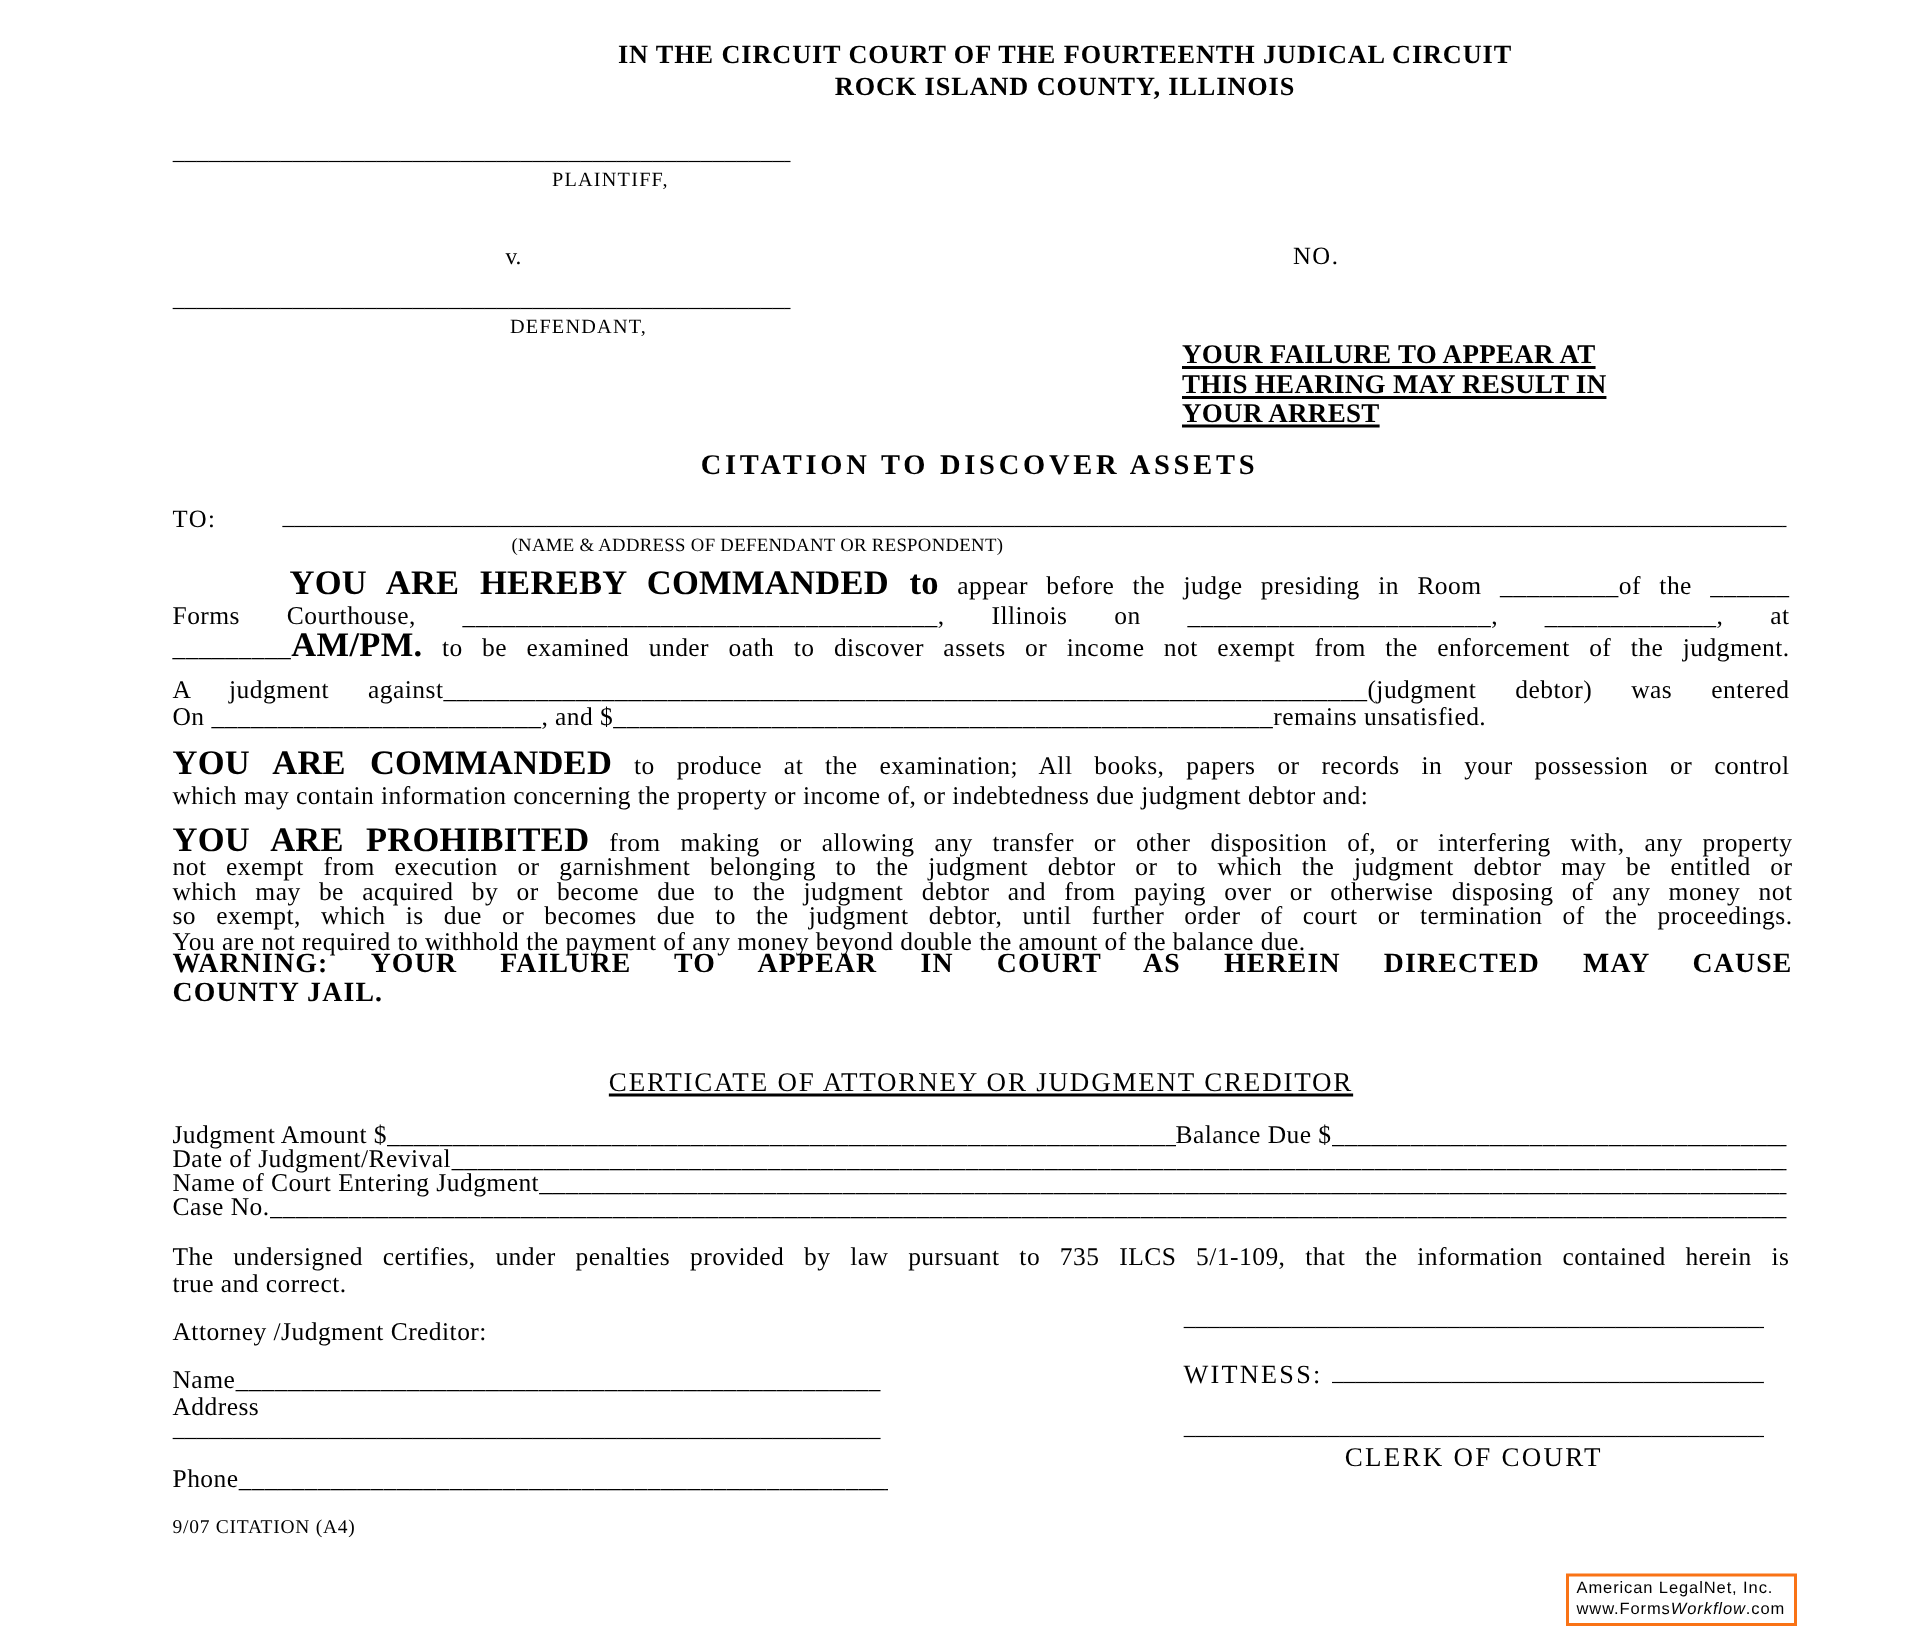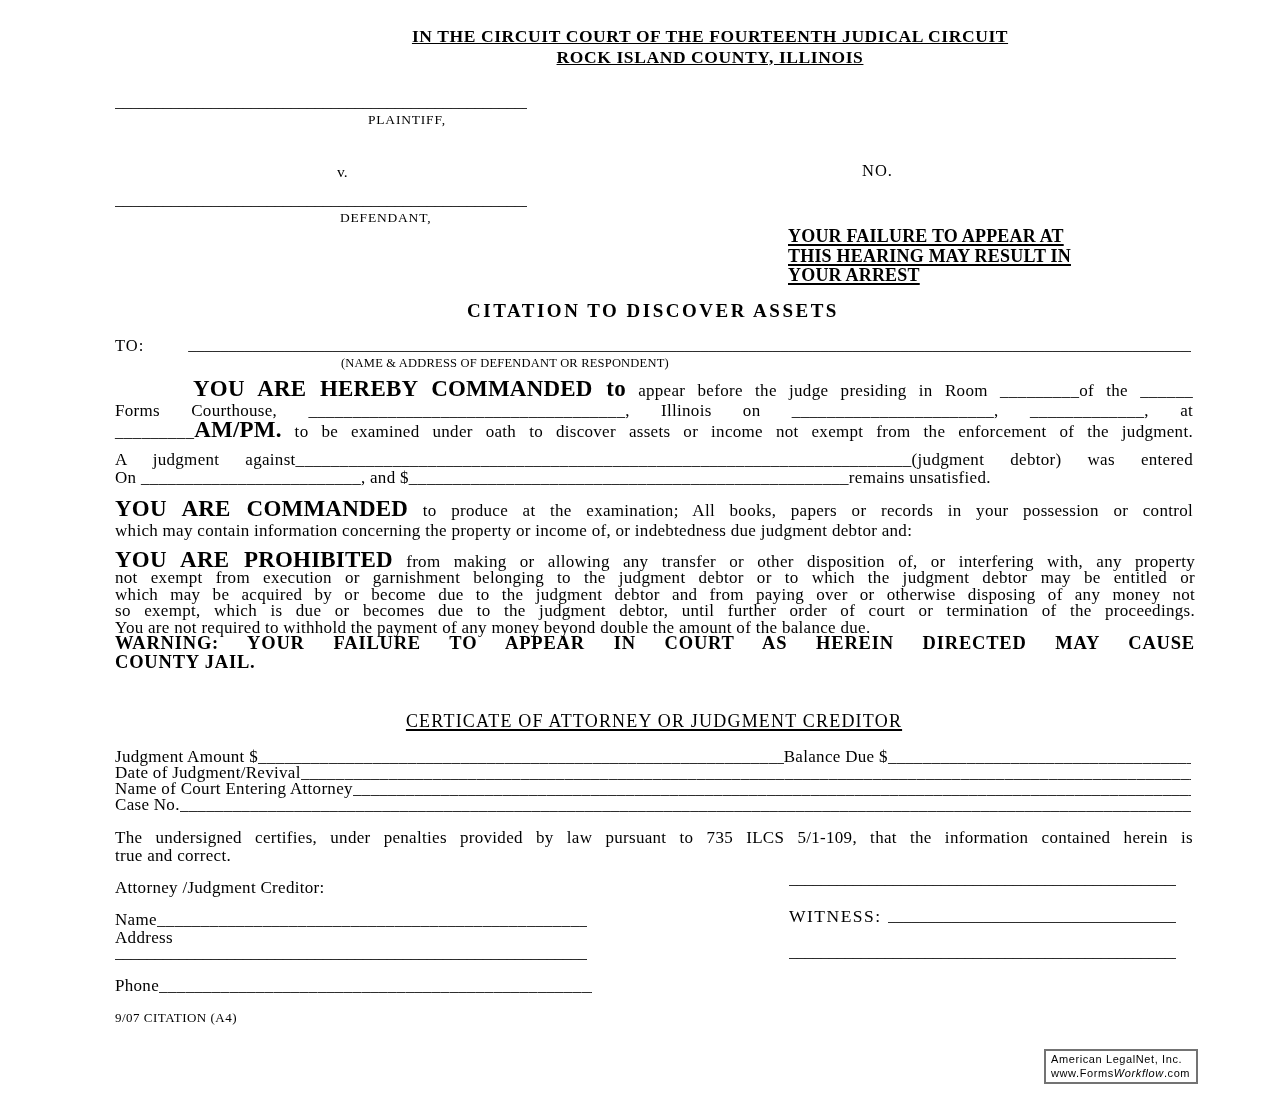--- a/index.html
+++ b/index.html
@@ -21,33 +21,33 @@
   .lead{font-weight:bold;font-size:23px;letter-spacing:0.2px;}
   .warning{font-weight:bold;font-size:18.5px;letter-spacing:0.8px;line-height:19.2px;}
   .cert-head{text-align:center;font-size:18px;letter-spacing:1.2px;}
   .cert-head span{text-decoration:underline;text-decoration-thickness:1.5px;text-underline-offset:2px;}
   .to-label{font-size:16.5px;letter-spacing:1px;}
   .small-caption{font-size:12.5px;letter-spacing:0.2px;}
   .witness{font-size:17.5px;letter-spacing:1.5px;}
   .clerk{font-size:18px;letter-spacing:1.5px;text-align:center;}
   .footer-id{font-size:13px;letter-spacing:0.5px;}
   .legalnet{
-    border:2px solid #737373;padding:2px 5px;
+    border:2px solid #f97316;padding:2px 5px;
     font-family:"Liberation Sans","DejaVu Sans",sans-serif;
     font-size:11px;line-height:13.5px;letter-spacing:0.6px;
   }
   .g52{flex-grow:52;} .g30{flex-grow:30;}
   .noitalic{font-style:normal;} .it{font-style:italic;}
 </style>
 </head>
 <body>
 
 <div class="page">
 
-  <div class="abs header" style="left:150px;top:26px;width:1120px;text-decoration:underline;">
+  <div class="abs header" style="left:150px;top:26px;width:1120px;">
     <div>IN THE CIRCUIT COURT OF THE FOURTEENTH JUDICAL CIRCUIT</div>
     <div>ROCK ISLAND COUNTY, ILLINOIS</div>
   </div>
 
   <div class="lineblank" style="left:115px;top:93px;width:412px;">______________________________________________________________________________________________________________________________________________________</div>
   <div class="abs caption-label" style="left:340px;top:112px;margin-left:28px;">PLAINTIFF,</div>
 
   <div class="abs" style="left:337px;top:163px;font-size:15.5px;">v.</div>
   <div class="abs" style="left:862px;top:161px;font-size:16.5px;letter-spacing:1px;">NO.</div>
 
@@ -103,21 +103,21 @@
     <span>Judgment Amount $</span>
     <span class="ufill g52">______________________________________________________________________________________________________________________________________________________</span>
     <span>Balance Due $</span>
     <span class="ufill g30">______________________________________________________________________________________________________________________________________________________</span>
   </div>
   <div class="abs row body-text" style="left:115px;top:764px;width:1076px;line-height:17px;">
     <span>Date of Judgment/Revival</span>
     <span class="ufill">______________________________________________________________________________________________________________________________________________________</span>
   </div>
   <div class="abs row body-text" style="left:115px;top:780px;width:1076px;line-height:17px;">
-    <span>Name of Court Entering Attorney</span>
+    <span>Name of Court Entering Judgment</span>
     <span class="ufill">______________________________________________________________________________________________________________________________________________________</span>
   </div>
   <div class="abs row body-text" style="left:115px;top:796px;width:1076px;line-height:17px;">
     <span>Case No.</span>
     <span class="ufill">______________________________________________________________________________________________________________________________________________________</span>
   </div>
 
   <div class="abs body-text" style="left:115px;top:829px;width:1078px;line-height:17.5px;">
     <div class="jline">The undersigned certifies, under penalties provided by law pursuant to 735 ILCS 5/1-109, that the information contained herein is</div>
     <div>true and correct.</div>
@@ -138,20 +138,21 @@
     <span>Phone</span>
     <span class="ufill">______________________________________________________________________________________________________________________________________________________</span>
   </div>
 
   <div class="lineblank" style="left:789px;top:870px;width:387px;">______________________________________________________________________________________________________________________________________________________</div>
   <div class="abs row" style="left:789px;top:906px;width:387px;line-height:20px;">
     <span class="witness">WITNESS:</span>
     <span class="ufill" style="margin-left:6px;font-size:16px;">______________________________________________________________________________________________________________________________________________________</span>
   </div>
   <div class="lineblank" style="left:789px;top:943px;width:387px;">______________________________________________________________________________________________________________________________________________________</div>
+  <div class="abs clerk" style="left:789px;top:961px;width:387px;">CLERK OF COURT</div>
 
   <div class="abs footer-id" style="left:115px;top:1010px;">9/07 CITATION (A4)</div>
 
   <div class="abs legalnet" style="left:1044px;top:1049px;width:140px;">
     <div>American LegalNet, Inc.</div>
     <div><span class="noitalic">www.Forms</span><span class="it">Workflow</span><span class="noitalic">.com</span></div>
   </div>
 
 </div>
 

